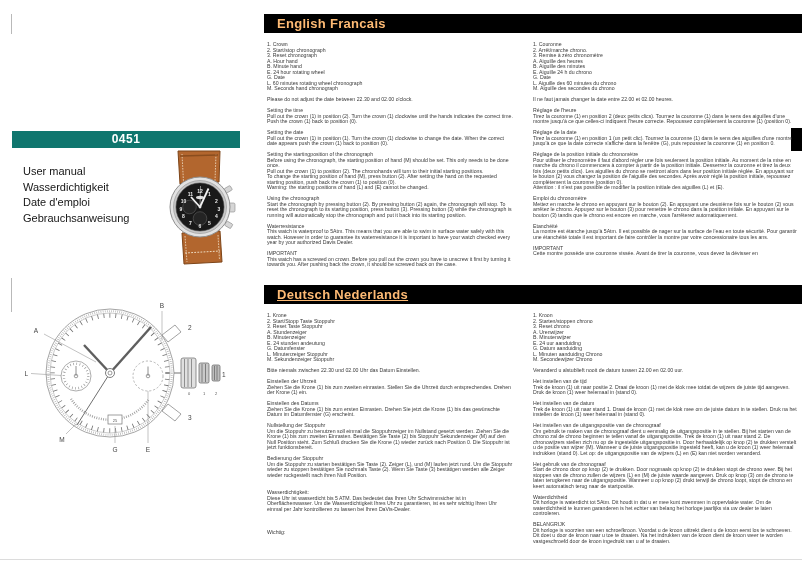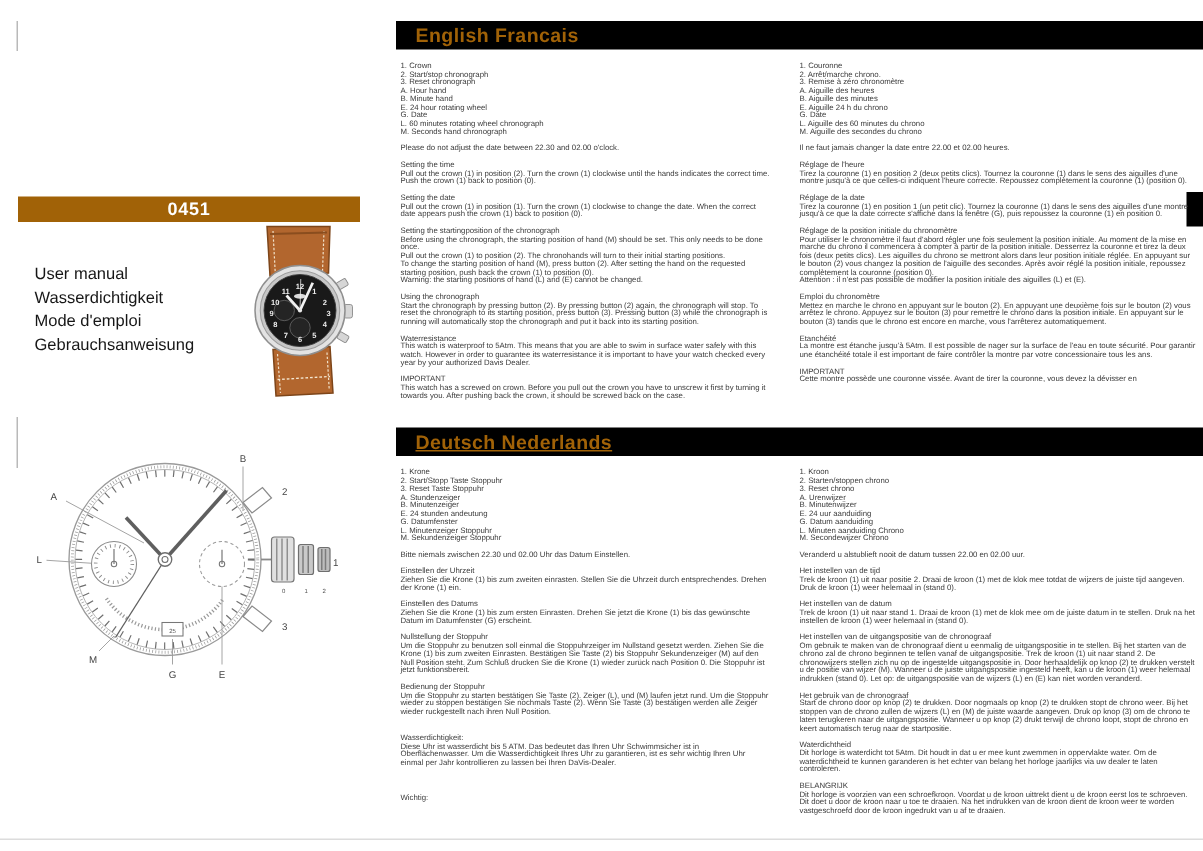--- a/index.html
+++ b/index.html
@@ -7,26 +7,26 @@
         font-family:"Liberation Sans","DejaVu Sans",sans-serif;color:#333;}
 
   
   .fold{position:absolute;width:1px;background:#b9b9b9;}
   #fold-top{left:11px;top:14px;height:20px;}
   #fold-mid{left:11px;top:278px;height:34px;}
   #bottom-line{position:absolute;left:0;top:559px;width:802px;height:1px;background:#dcdcdc;}
   #edge-mark{position:absolute;left:791px;top:128px;width:11px;height:23px;background:#000;}
 
   
-  .badge{position:absolute;left:12px;top:131px;width:228px;height:17px;background:#a16207;color:#fff;
+  .badge{position:absolute;left:12px;top:131px;width:228px;height:17px;background:#0f766e;color:#fff;
          font-weight:bold;font-size:12px;line-height:17px;text-align:center;letter-spacing:.5px;}
-  .cover-titles{position:absolute;left:23px;top:164px;font-size:11px;line-height:15.5px;color:#161616;margin-top:12px;}
-
-  
-  .sec-header{position:absolute;left:264px;width:538px;height:19px;background:#000;color:#a16207;
+  .cover-titles{position:absolute;left:23px;top:164px;font-size:11px;line-height:15.5px;color:#161616;}
+
+  
+  .sec-header{position:absolute;left:264px;width:538px;height:19px;background:#000;color:#fdba74;
               font-weight:bold;font-size:13px;line-height:19px;padding-left:13px;box-sizing:border-box;
               letter-spacing:.3px;}
   #hdr1{top:14px;} #hdr2{top:285px;text-decoration:underline;}
 
   
   .col{position:absolute;font-size:5.2px;line-height:5.5px;color:#3a3a3a;}
   #col-en{left:267px;top:42px;width:246px;}
   #col-fr{left:533px;top:42px;width:264px;}
   #col-de{left:267px;top:313px;width:246px;}
   #col-nl{left:533px;top:313px;width:264px;}
@@ -49,21 +49,21 @@
   <div class="fold" id="fold-top"></div>
   <div class="fold" id="fold-mid"></div>
   <div id="bottom-line"></div>
   <div id="edge-mark"></div>
 
   <div class="badge">0451</div>
 
   <div class="cover-titles">
     <div>User manual</div>
     <div>Wasserdichtigkeit</div>
-    <div>Mode d'emploi</div>
+    <div>Date d'emploi</div>
     <div>Gebrauchsanweisung</div>
   </div>
 
   <svg id="watch-photo" width="88" height="116" viewBox="0 0 88 116">
     <g>
       <path d="M22,1 L64,1 L63,32 L24,34 Z" fill="#b2662e" stroke="#7d4519" stroke-width="1"></path>
       <line x1="26" y1="4" x2="27.5" y2="32" stroke="#f0e0c8" stroke-width="0.8" stroke-dasharray="1.6 1.2"></line>
       <line x1="60" y1="4" x2="59" y2="31" stroke="#f0e0c8" stroke-width="0.8" stroke-dasharray="1.6 1.2"></line>
       <line x1="24" y1="6" x2="62" y2="5" stroke="#8a4d1e" stroke-width="1.4"></line>
     </g>

